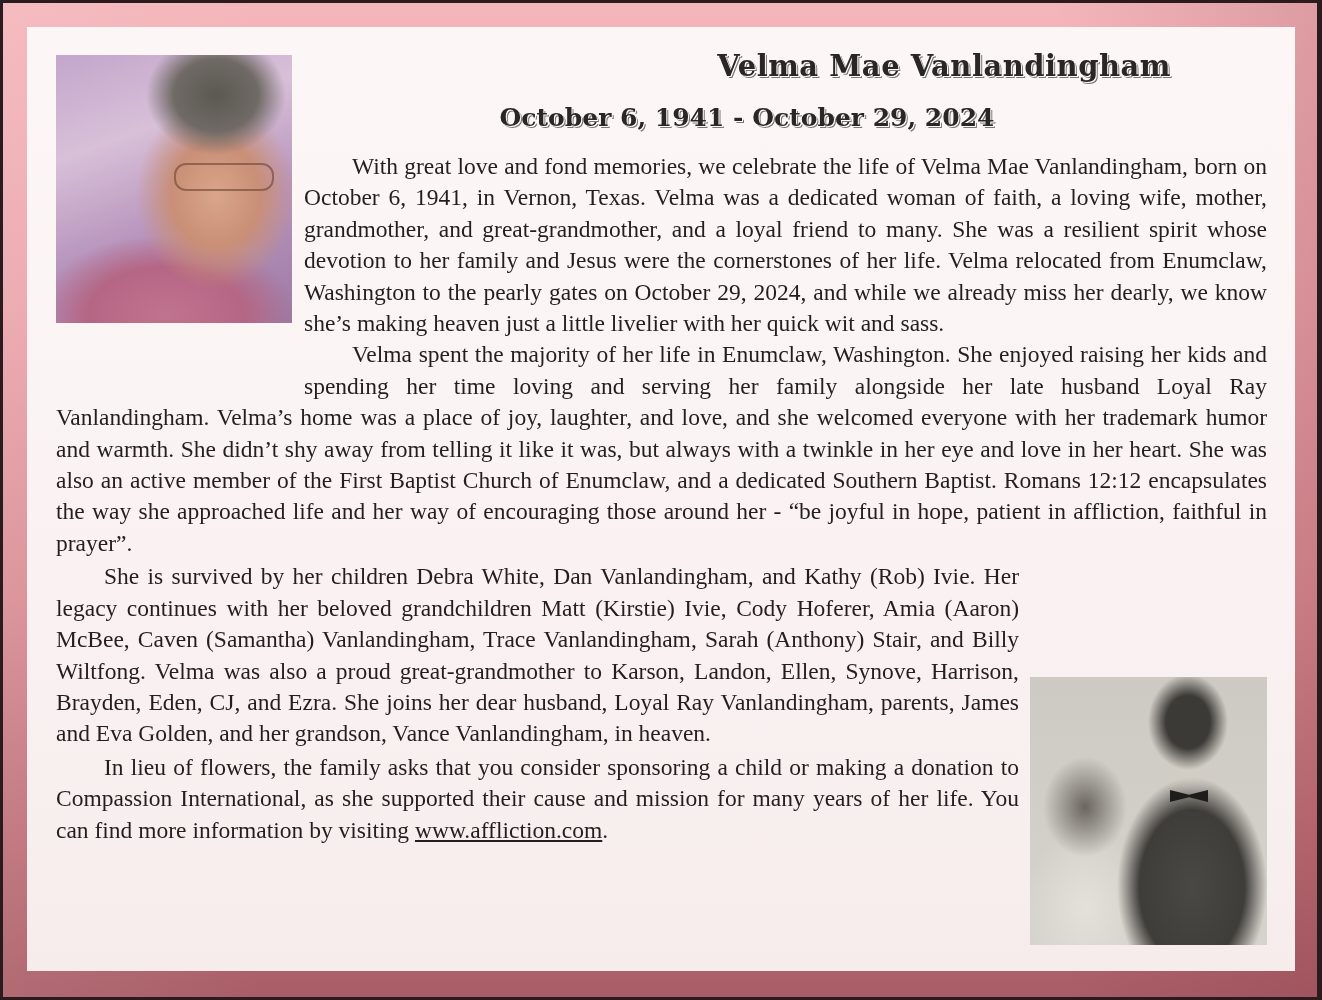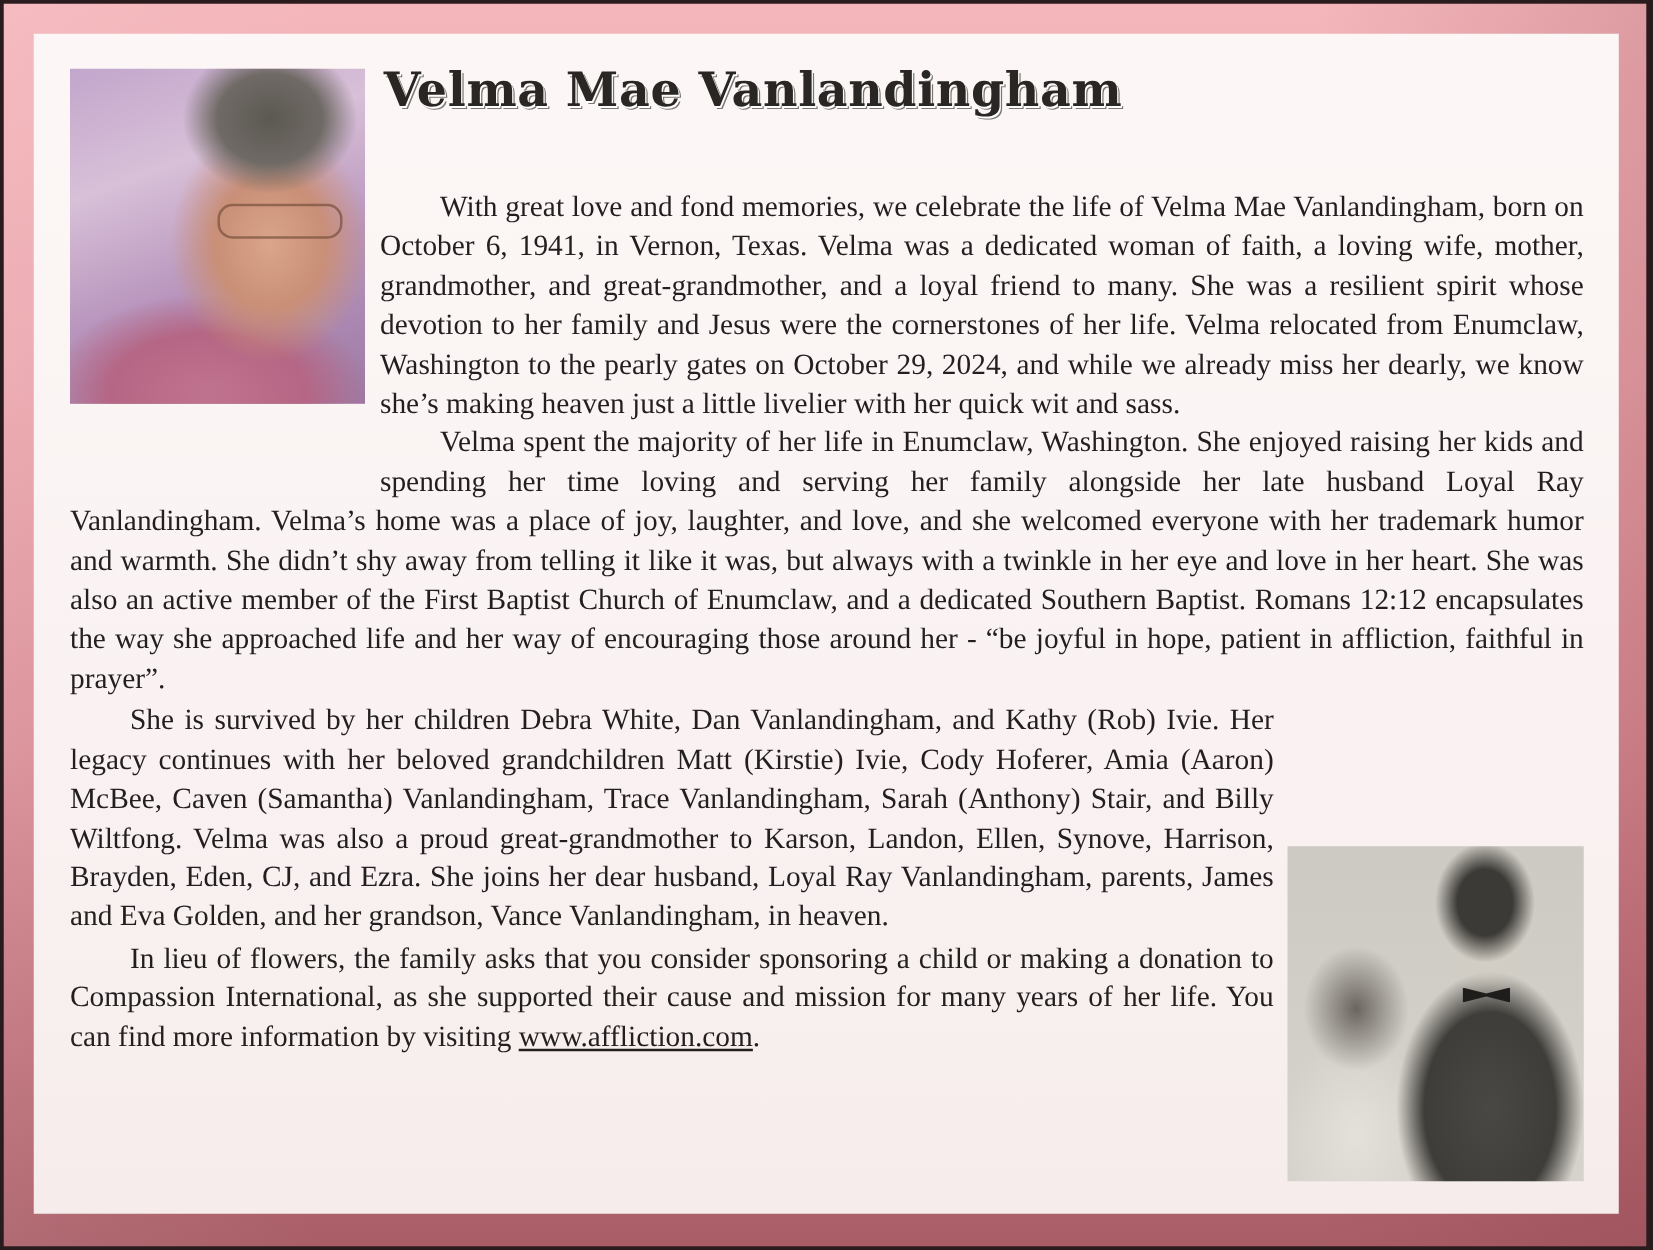--- a/index.html
+++ b/index.html
@@ -28,22 +28,22 @@
       radial-gradient(ellipse 70px 60px at 160px 40px, #5c5852 0%, #6f6a65 60%, rgba(111,106,101,0) 100%),
       radial-gradient(ellipse 80px 95px at 160px 140px, #d9a58b 0%, #c98f77 55%, rgba(201,143,119,0) 100%),
       radial-gradient(ellipse 130px 80px at 110px 260px, #c0738f 0%, #b56684 60%, rgba(181,102,132,0) 100%),
       linear-gradient(160deg, #c3a6cc 0%, #d8c0d8 30%, #b895bd 60%, #9c7aa4 100%);
   }
   .portrait .glasses {
     position: absolute; left: 118px; top: 108px; width: 96px; height: 24px;
     border: 2px solid rgba(120,80,60,0.7); border-radius: 12px;
   }
   .title {
-    position: absolute; left: 280px; top: 22px; width: 880px; text-align: left;
-    font-size: 38px; font-weight: bold; color: #2a2623; letter-spacing: 0.5px;
+    position: absolute; left: 264px; top: 22px; width: 880px; text-align: right;
+    font-size: 29px; font-weight: bold; color: #2a2623; letter-spacing: 0.5px;
     text-shadow: 1px 1px 0 #fff, 2px 2px 0 #7b7672;
   }
   .dates {
     position: absolute; left: 280px; top: 76px; width: 880px; text-align: center;
     font-size: 25px; font-weight: bold; color: #2a2623;
     text-shadow: 1px 1px 0 #fff, 2px 2px 0 #7b7672;
   }
   .body {
     position: absolute; left: 29px; top: 124px; width: 1211px;
     font-family: "Liberation Serif", "DejaVu Serif", serif;
@@ -73,20 +73,21 @@
 <body>
 
 <div class="frame"></div>
 
 <div class="card">
   <div class="portrait" title="Portrait of Velma Mae Vanlandingham">
     <div class="glasses"></div>
   </div>
 
   <div class="title">Velma Mae Vanlandingham</div>
+  <div class="dates">October 6, 1941 - October 29, 2024</div>
 
   <div class="couple" title="Vintage black-and-white photo of Velma and Loyal Ray Vanlandingham">
     <div class="bow"></div>
   </div>
 
   <div class="body">
     <div class="float-left"></div>
     <p class="p1">With great love and fond memories, we celebrate the life of Velma Mae Vanlandingham, born on October 6, 1941, in Vernon, Texas. Velma was a dedicated woman of faith, a loving wife, mother, grandmother, and great-grandmother, and a loyal friend to many. She was a resilient spirit whose devotion to her family and Jesus were the cornerstones of her life. Velma relocated from Enumclaw, Washington to the pearly gates on October 29, 2024, and while we already miss her dearly, we know she’s making heaven just a little livelier with her quick wit and sass.</p>
     <p>Velma spent the majority of her life in Enumclaw, Washington. She enjoyed raising her kids and spending her time loving and serving her family alongside her late husband Loyal Ray Vanlandingham. Velma’s home was a place of joy, laughter, and love, and she welcomed everyone with her trademark humor and warmth. She didn’t shy away from telling it like it was, but always with a twinkle in her eye and love in her heart. She was also an active member of the First Baptist Church of Enumclaw, and a dedicated Southern Baptist. Romans 12:12 encapsulates the way she approached life and her way of encouraging those around her - “be joyful in hope, patient in affliction, faithful in prayer”.</p>
     <p><span class="float-right" style="display:block;"></span><span>She is survived by her children Debra White, Dan Vanlandingham, and Kathy (Rob) Ivie. Her legacy continues with her beloved grandchildren Matt (Kirstie) Ivie, Cody Hoferer, Amia (Aaron) McBee, Caven (Samantha) Vanlandingham, Trace Vanlandingham, Sarah (Anthony) Stair, and Billy Wiltfong. Velma was also a proud great-grandmother to Karson, Landon, Ellen, Synove, Harrison, Brayden, Eden, CJ, and Ezra. She joins her dear husband, Loyal Ray Vanlandingham, parents, James and Eva Golden, and her grandson, Vance Vanlandingham, in heaven.</span></p>

